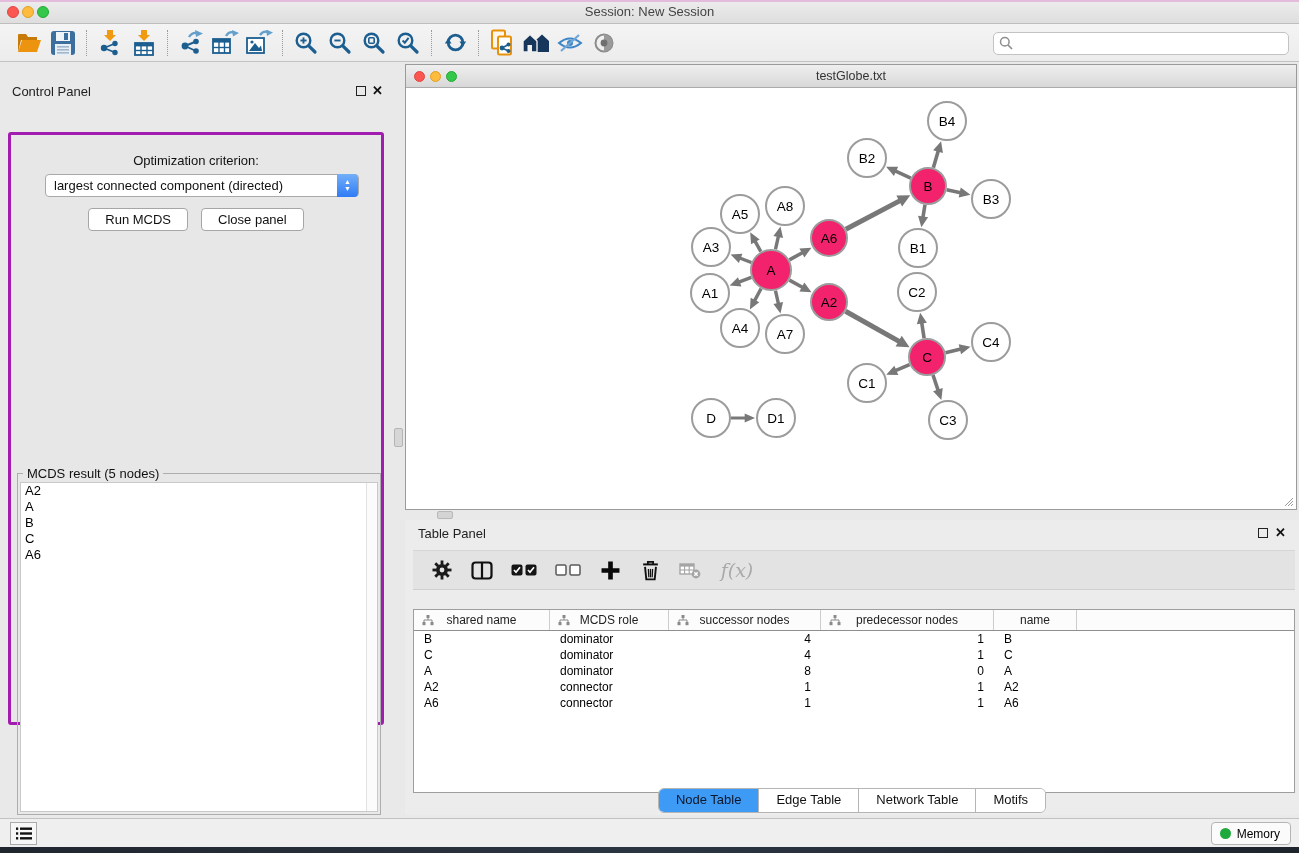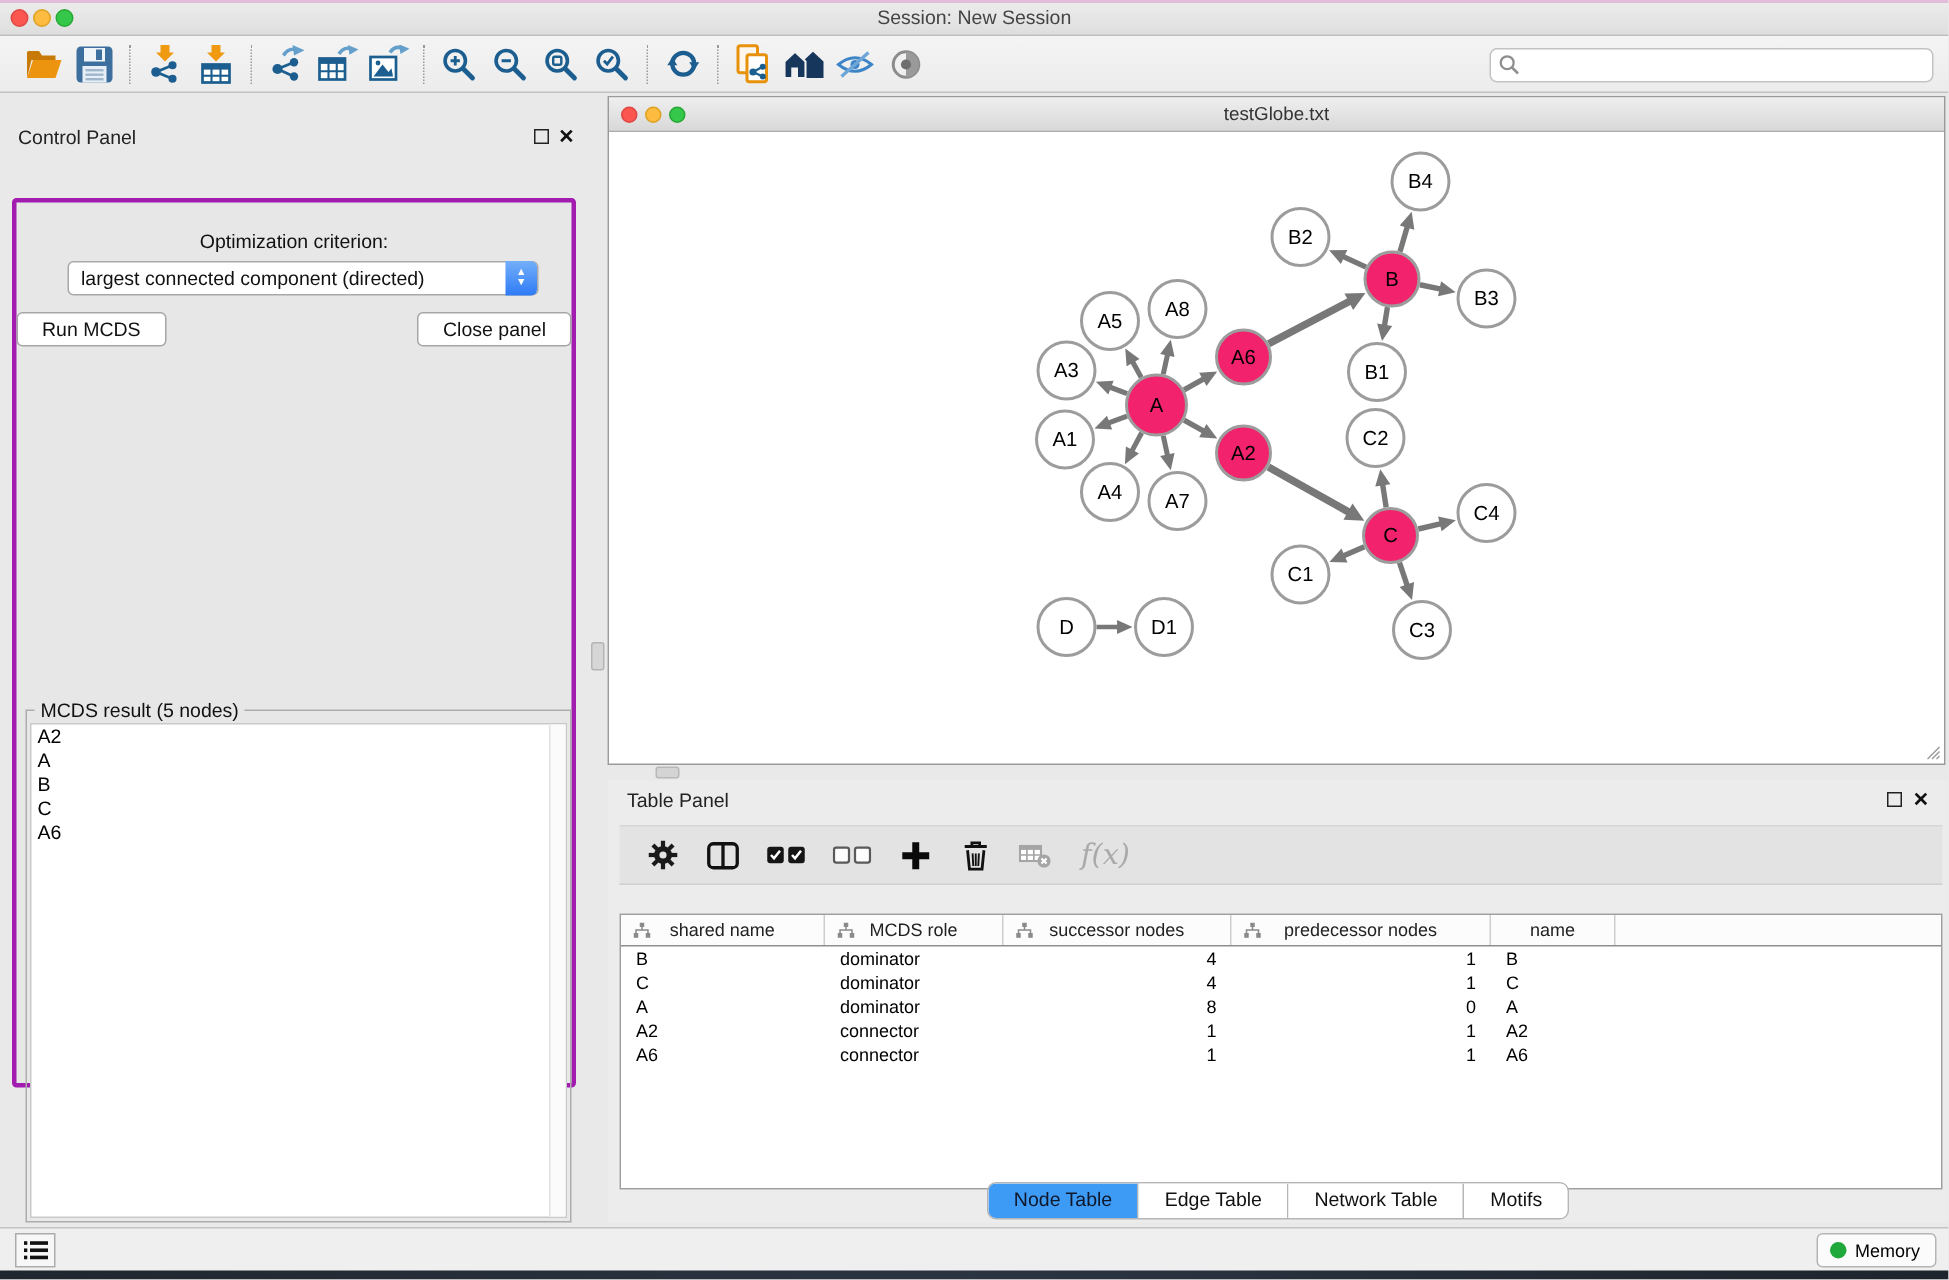--- a/index.html
+++ b/index.html
@@ -48,21 +48,21 @@
   .cp-body { position:absolute; left:8px; top:54px; width:376px; height:593px;
     background:#E7E7E7; border:3px solid #a21caf; border-radius:3px;margin-top:16px; }
   .opt-label { position:absolute; top:18px; width:100%; text-align:center; font-size:13px; color:#111; }
   .combo { position:absolute; left:34px; top:39px; width:314px; height:23px; background:#FFF;
     border:1px solid #A9A9A9; border-radius:4px; font-size:13px; line-height:21px; padding-left:8px;
     color:#111; cursor:pointer; }
   .combo .stepper { position:absolute; right:0; top:-1px; width:21px; height:23px; border-radius:0 4px 4px 0;
     background:linear-gradient(#73AFF9,#2E7BF6); display:flex; flex-direction:column;
     align-items:center; justify-content:center; gap:1px; }
   .combo .stepper span { color:#FFF; font-size:7px; line-height:6px; }
-  .cp-buttons { position:absolute; left:0; top:73px; width:100%; display:flex; justify-content:space-between; gap:13px; }
+  .cp-buttons { position:absolute; left:0; top:73px; width:100%; display:flex; justify-content:center; gap:13px; }
   .btn { height:23px; padding:0 16px; background:#FFF; border:1px solid #A6A6A6; border-radius:4px;
     font-size:13px; color:#111; cursor:pointer; }
 
   .groupbox { position:absolute; left:6px; top:338px; width:364px; height:342px;
     border:1px solid #ADADAD; }
   .groupbox .gb-title { position:absolute; top:-8px; left:5px; background:#E7E7E7;
     padding:0 4px; font-size:13px; color:#111; }
   .gb-list { position:absolute; left:2px; top:8px; right:2px; bottom:2px; background:#FFF;
     border:1px solid #C9C9C9; }
   .gb-scroll { position:absolute; right:0; top:0; bottom:0; width:11px; background:#FBFBFB; border-left:1px solid #E2E2E2; }

